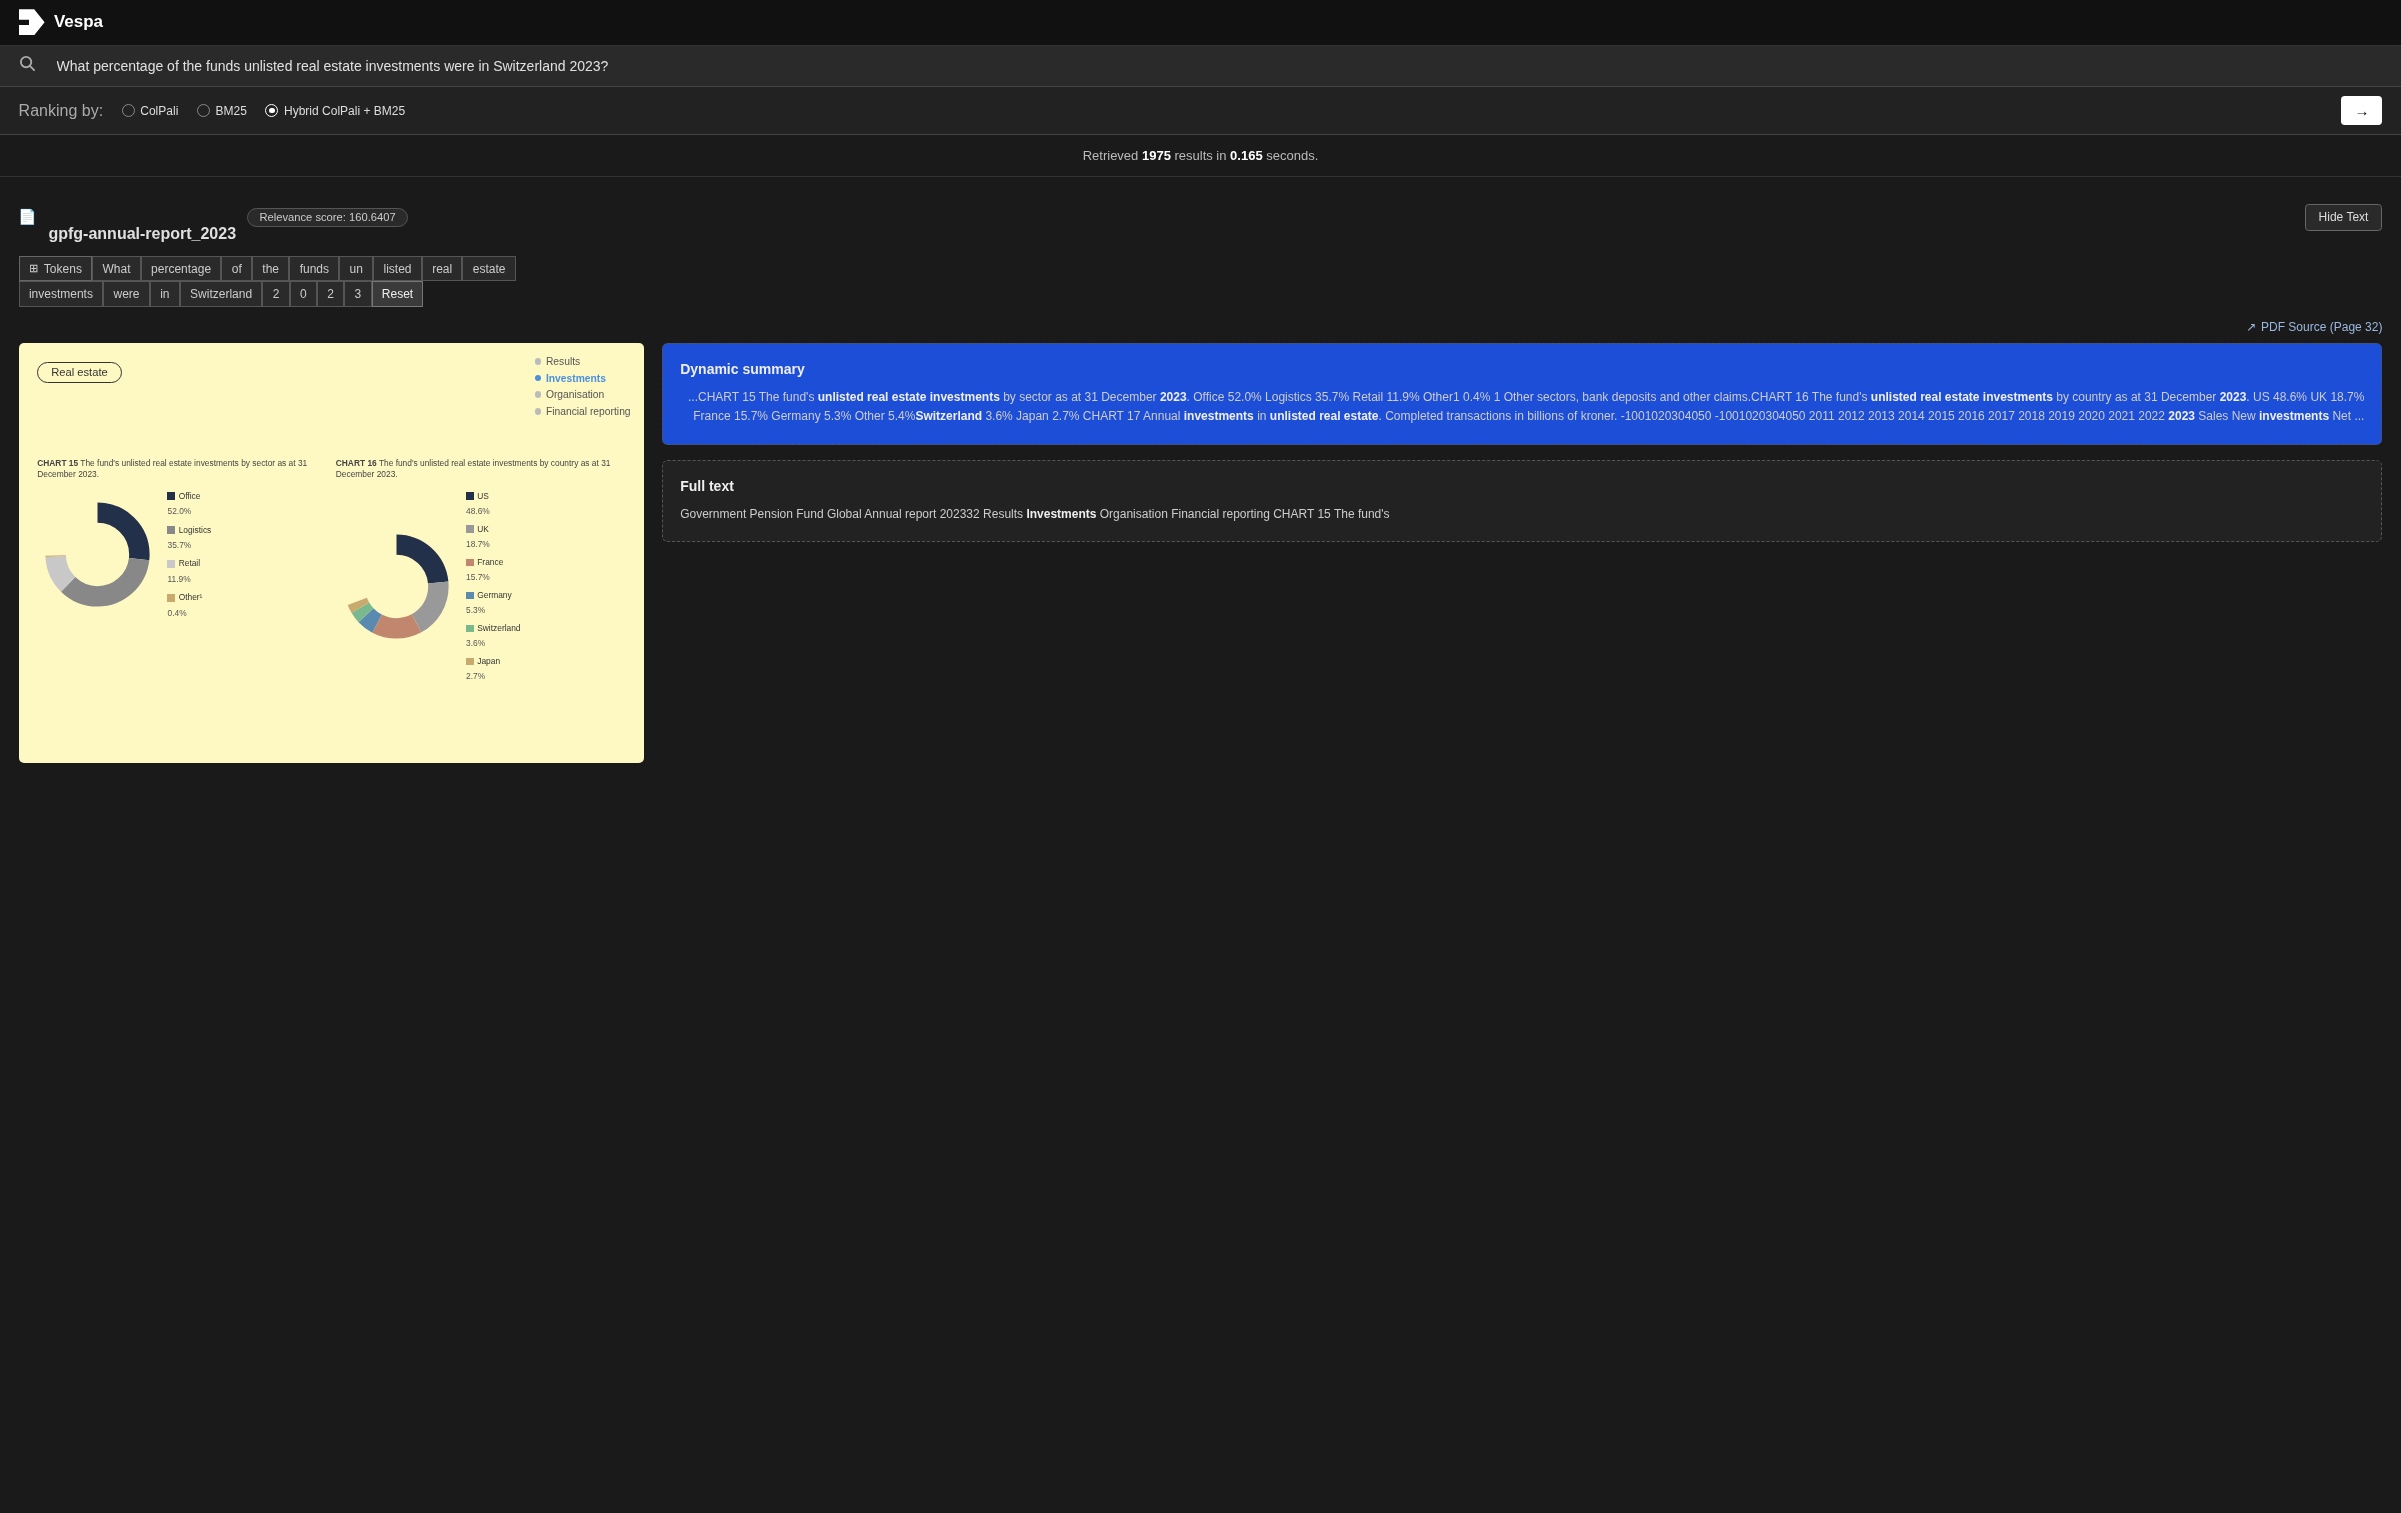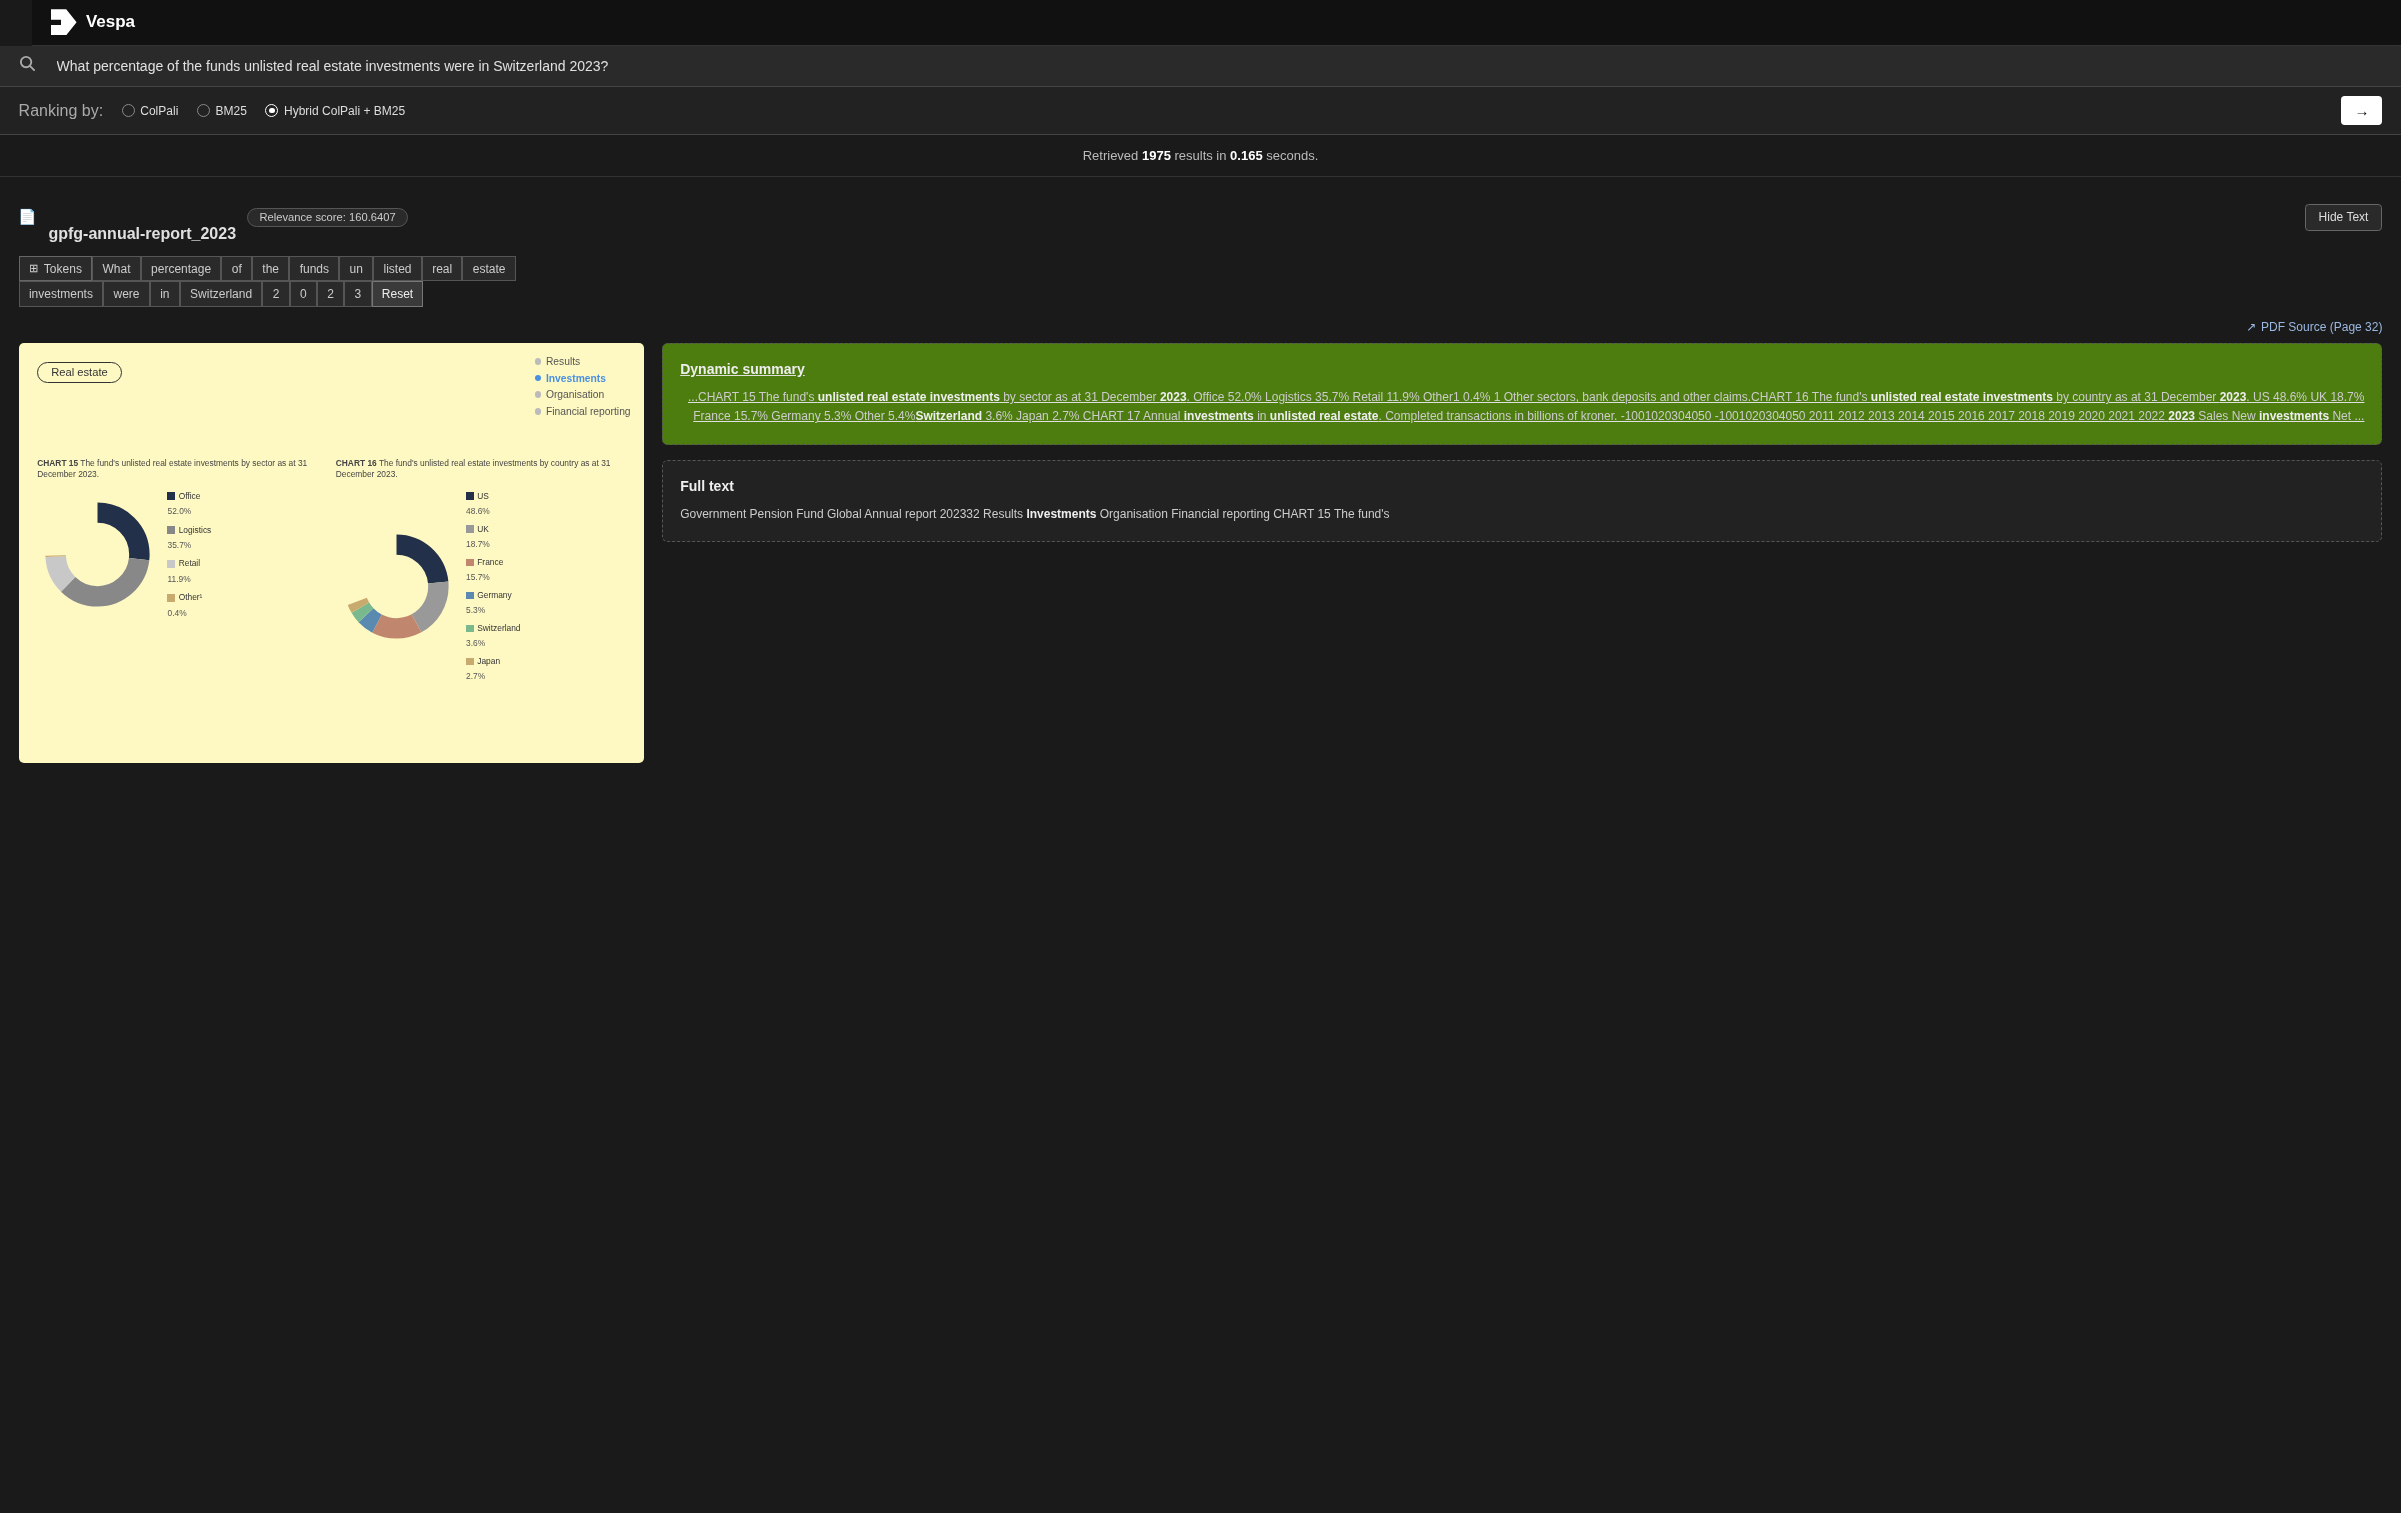--- a/index.html
+++ b/index.html
@@ -11,21 +11,20 @@
       min-height: 100vh;
     }
 
     
     .header {
       background: #111;
       padding: 9.3px 18.6px;
       display: flex;
       align-items: center;
       border-bottom: 0.9px solid #333;
-      margin-left: 32px;
     }
     .logo {
       display: flex;
       align-items: center;
       gap: 9.3px;
       color: #fff;
       font-size: 17px;
       font-weight: 600;
     }
     .logo-icon {
@@ -308,26 +307,25 @@
       display: inline-block;
     }
 
     
     .right-panel {
       flex: 1;
       padding: 0 0 0 18.6px;
     }
 
     .summary-card {
-      background: #4d7c0f;
+      background: #1d4ed8;
       border: 0.9px dashed #555;
       border-radius: 5.6px;
       padding: 17px;
       margin-bottom: 15px;
-      text-decoration: underline;
     }
     .summary-title {
       font-weight: 700;
       font-size: 14px;
       color: #eee;
       margin-bottom: 11.2px;
     }
     .summary-text {
       font-size: 12px;
       color: #ccc;

